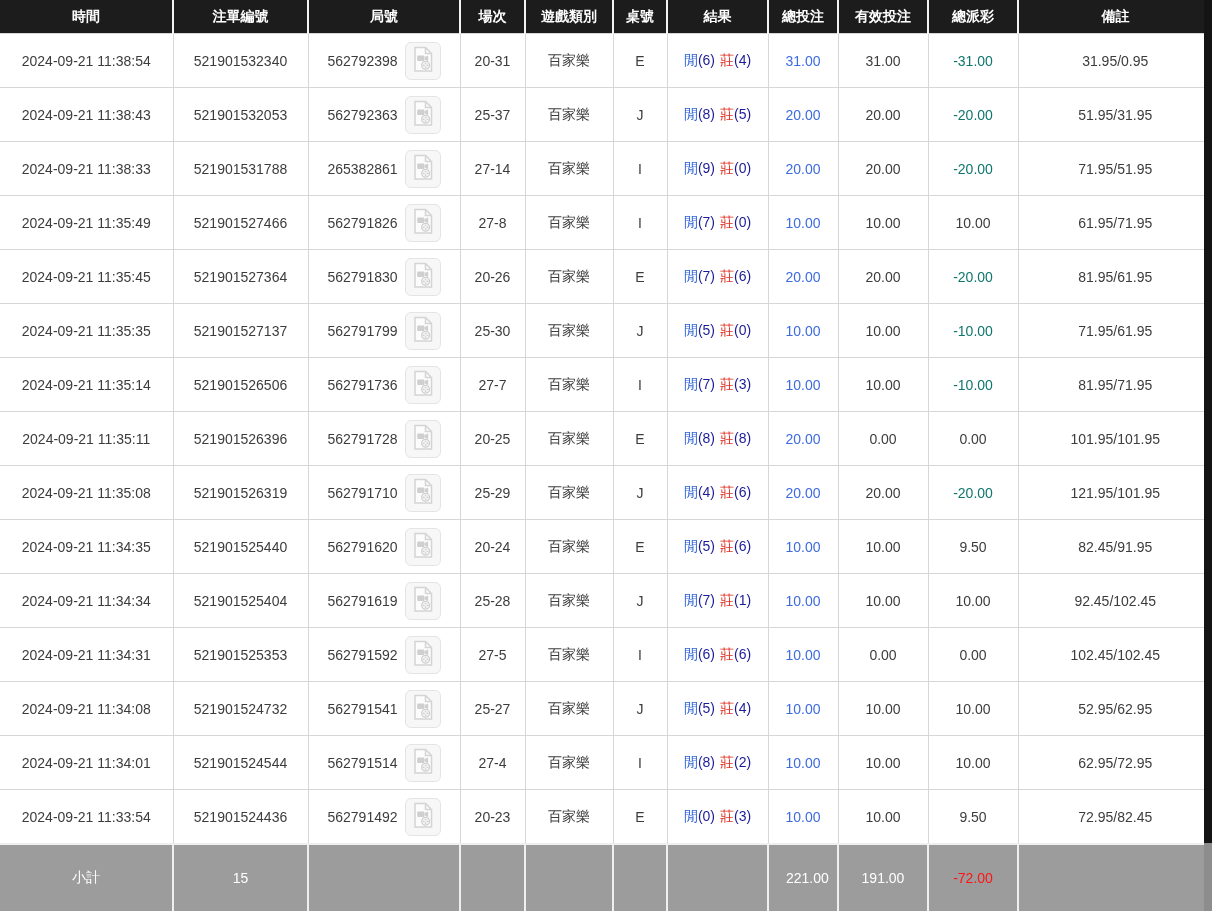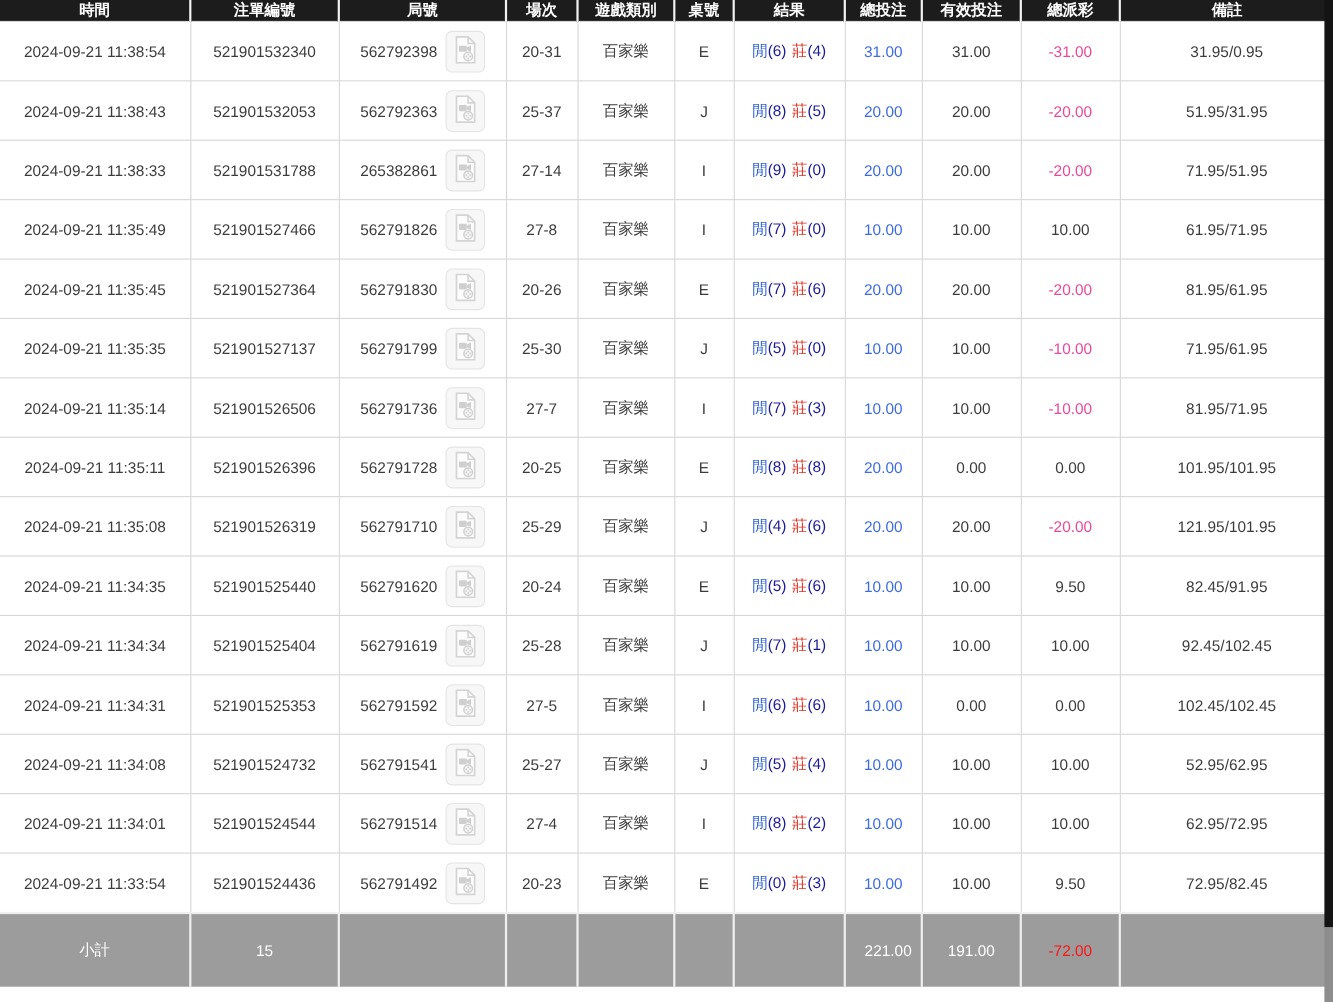--- a/index.html
+++ b/index.html
@@ -8,40 +8,40 @@
     background:#ffffff;
     font-family:"Liberation Sans","DejaVu Sans",sans-serif;
     -webkit-font-smoothing:antialiased;
   }
   table.report{
     width:1212px;border-collapse:collapse;table-layout:fixed;
   }
   
   thead th{
     background:#1c1c1c;color:#ffffff;font-size:14px;font-weight:bold;
-    height:19px;padding:0;text-align:center;
+    height:33px;padding:0;text-align:center;
     border-right:2px solid #f2f2f2;border-bottom:0;
   }
   thead th:last-child{border-right:0;}
   
   tbody td{
     height:53px;padding:0;text-align:center;vertical-align:middle;
     font-size:14px;color:#3c3c3c;background:#ffffff;
     border:1px solid #d6d6d6;
   }
   tbody tr td:first-child{border-left:0;}
   tbody tr td:last-child{border-right:0;margin-top:20px;}
   .round-wrap{display:flex;align-items:center;justify-content:center;gap:7px;}
   .video-btn{
     width:36px;height:38px;border:1px solid #e4e4e4;border-radius:6px;
     background:#f7f7f7;display:inline-flex;align-items:center;justify-content:center;
     cursor:pointer;padding:0;
   }
   .total-bet-link{color:#3d6be0;cursor:pointer;}
-  .neg{color:#ec4899;}
+  .neg{color:#0f766e;}
   .res-player{color:#2f62d8;}
   .res-banker{color:#e03224;}
   .res-num{color:#1b1b99;}
   .res-gap{display:inline-block;width:5px;}
   
   tfoot td{
     height:32px;padding:17px;text-align:center;vertical-align:middle;
     background:#9c9c9c;color:#ffffff;font-size:14px;
     border-right:2px solid #efefef;border-top:2px solid #efefef;
   }

